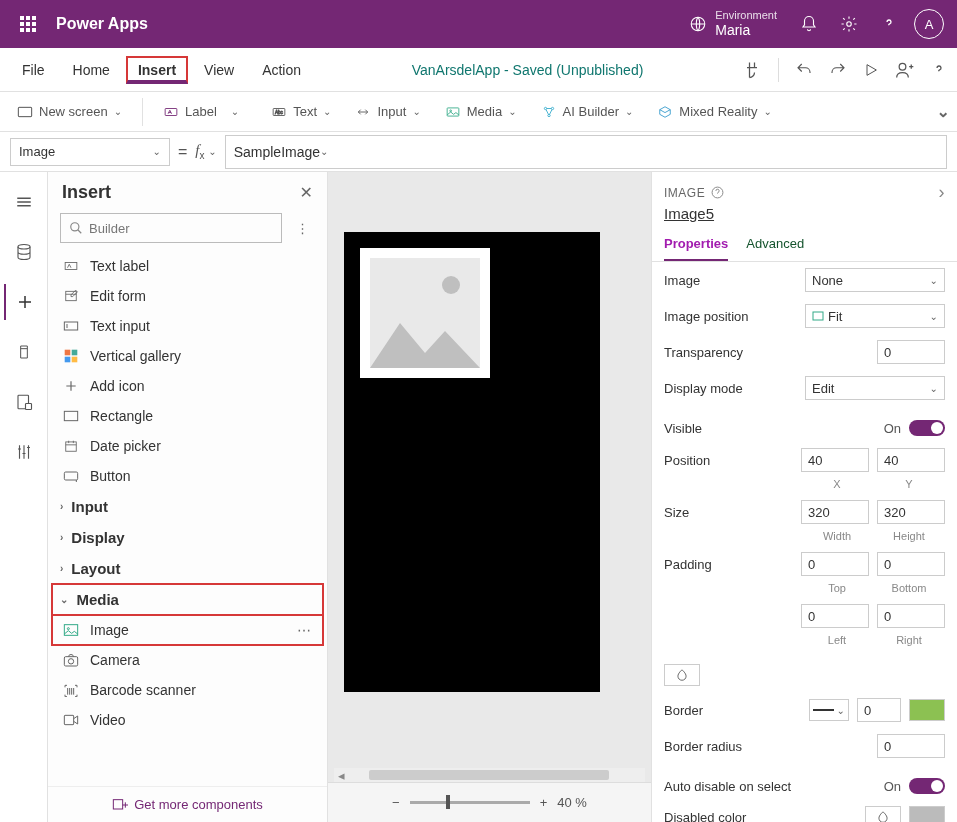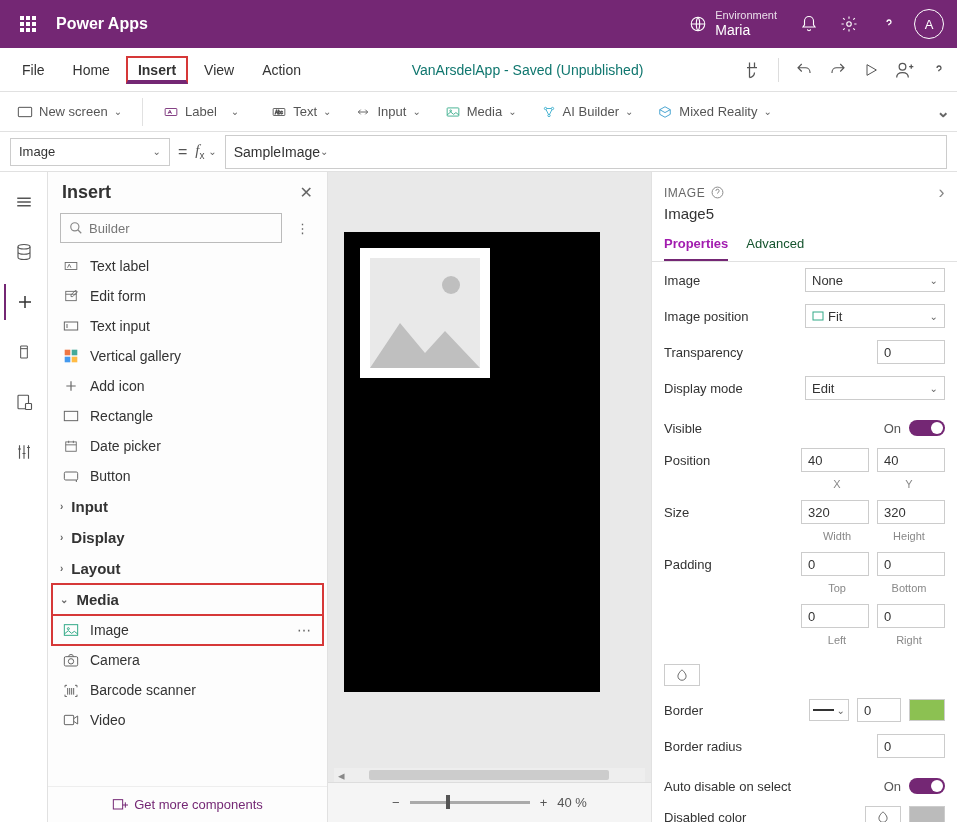--- a/index.html
+++ b/index.html
@@ -74,21 +74,21 @@
 .canvas-bottom { height:40px; display:flex; align-items:center; justify-content:center; gap:10px; border-top:1px solid #ddd; background:#f5f5f5; color:#555; }
 .zoom-track { width:120px; height:3px; background:#aaa; position:relative; }
 .zoom-thumb { width:4px; height:14px; background:#555; position:absolute; top:-6px; left:36px; }
 .hscroll { position:absolute; bottom:40px; left:6px; right:6px; height:14px; background:#eee; display:flex; align-items:center; }
 .hscroll-thumb { height:10px; background:#ccc; width:240px; margin-left:20px; border-radius:2px;}
 
 
 .props { width: 306px; border-left: 1px solid #e1e1e1; display: flex; flex-direction: column; background:#fff; font-size:13px; overflow-y:auto; }
 .props-hdr1 { display:flex; align-items:center; padding: 10px 12px 2px; color:#666; gap:6px; font-size:12px; letter-spacing:0.5px; }
 .props-hdr1 .expand { margin-left:auto; color:#888; font-size:18px; }
-.ctrl-name { padding: 0 12px 8px; font-size:15px; }
+.ctrl-name { padding: 0 12px 8px; font-size:15px;text-decoration:underline; }
 .tabs { display:flex; gap:18px; padding: 0 12px; border-bottom:1px solid #e1e1e1; }
 .tab { padding: 6px 0 8px; cursor:pointer; color:#14532d; }
 .tab.active { color:#a21caf; border-bottom: 2px solid #742774; font-weight:600; }
 .prop-row { display:flex; align-items:center; padding: 6px 12px; gap:8px; }
 .prop-row .lbl { flex:1; }
 .prop-input { width:140px; height:24px; border:1px solid #ccc; padding:0 6px; font-size:13px; display:flex; align-items:center; justify-content:space-between; background:#fff; }
 .prop-input.small { width:68px; }
 .prop-input.med { width:44px; }
 .sublabel-row { display:flex; padding: 0 12px 4px; font-size:11px; color:#888; }
 .sublabel-row .s1 { width:72px; text-align:center; }

